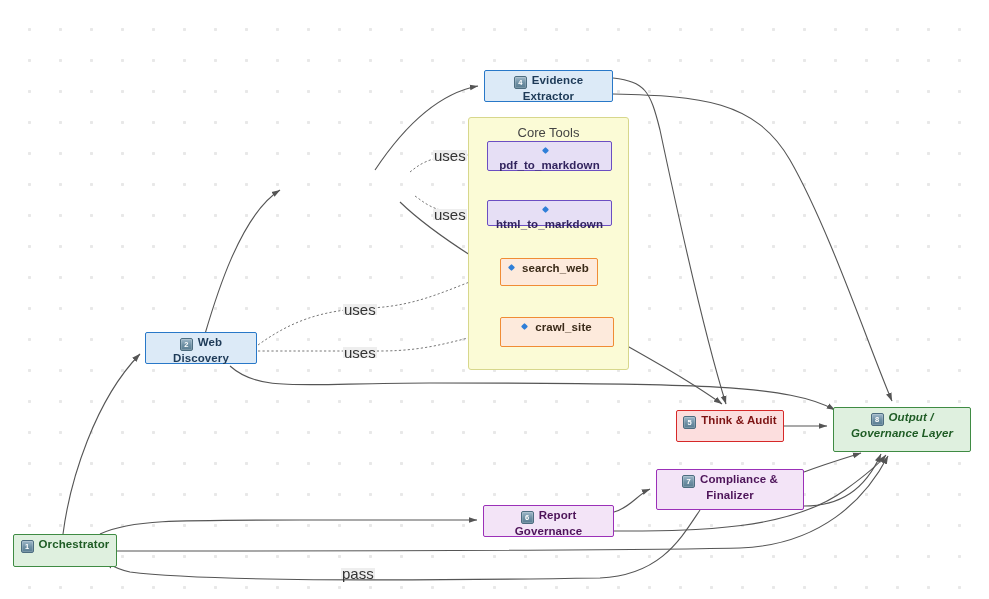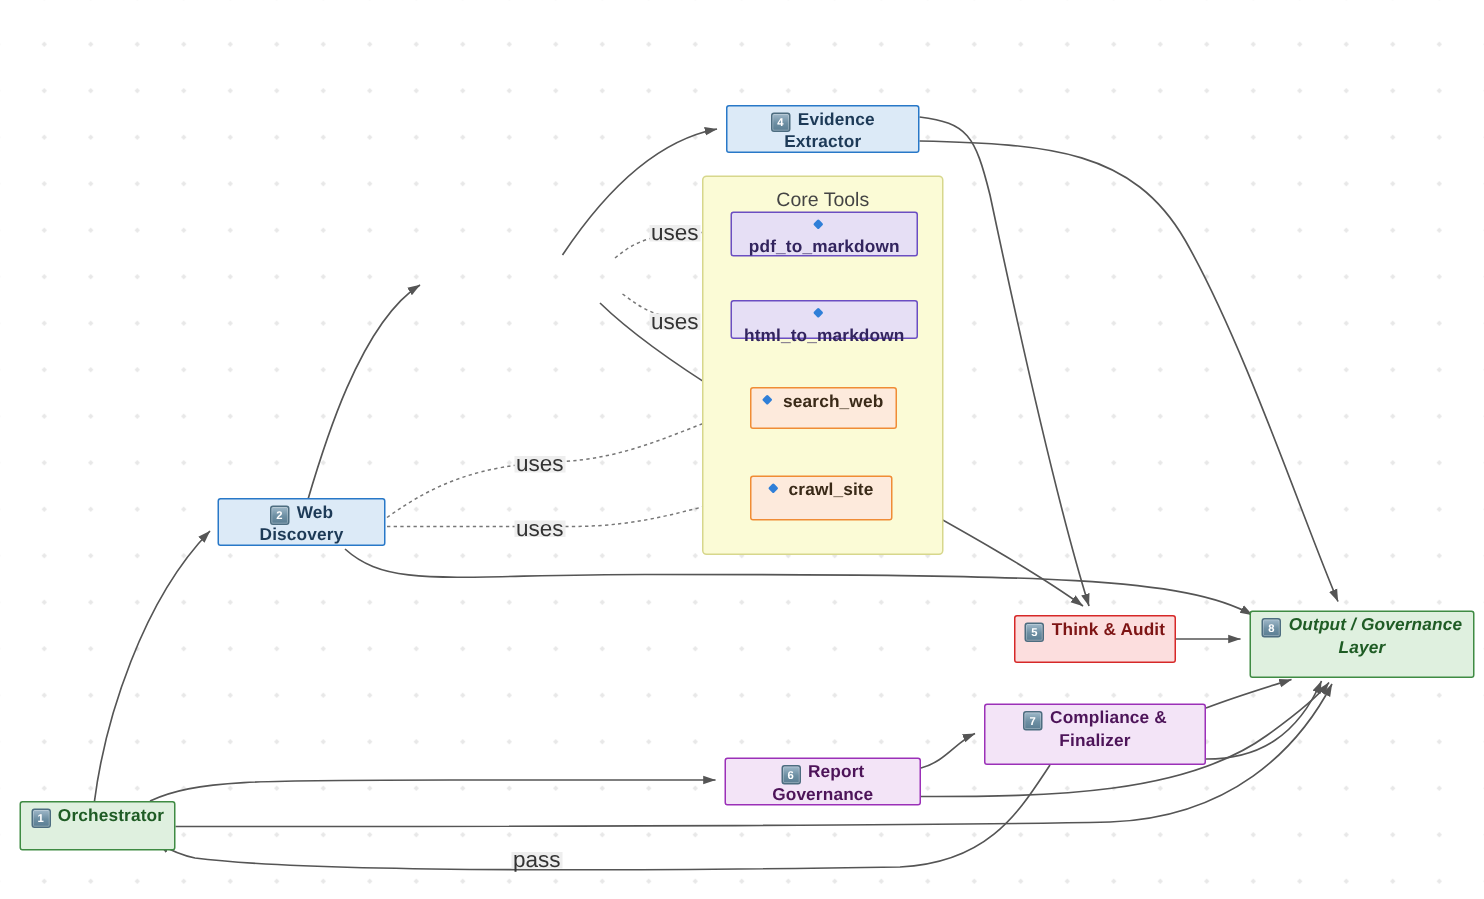--- a/index.html
+++ b/index.html
@@ -192,40 +192,40 @@
       <span class="tool-dot"></span><span>html_to_markdown</span>
     </span>
   </div>
 
   <div class="node n-orange" style="left:500px; top:258px; width:98px; height:28px;">
     <span class="lbl">
       <span class="tool-dot"></span><span>search_web</span>
     </span>
   </div>
 
-  <div class="node n-orange" style="left:500px; top:317px; width:95px; height:30px;">
+  <div class="node n-orange" style="left:500px; top:317px; width:114px; height:30px;">
     <span class="lbl">
       <span class="tool-dot"></span><span>crawl_site</span>
     </span>
   </div>
 
 
   <div class="node n-blue" style="left:145px; top:332px; width:112px; height:32px;">
     <span class="lbl">
       <span class="badge">2</span><span>Web Discovery</span>
     </span>
   </div>
 
   <div class="node n-red" style="left:676px; top:410px; width:108px; height:32px;">
     <span class="lbl">
       <span class="badge">5</span><span>Think &amp; Audit</span>
     </span>
   </div>
 
-  <div class="node n-green italic" style="left:833px; top:407px; width:150px; height:45px;">
+  <div class="node n-green italic" style="left:833px; top:407px; width:138px; height:45px;">
     <span class="lbl">
       <span class="badge">8</span><span>Output / Governance Layer</span>
     </span>
   </div>
 
   <div class="node n-purple" style="left:656px; top:469px; width:148px; height:41px;">
     <span class="lbl">
       <span class="badge">7</span><span>Compliance &amp; Finalizer</span>
     </span>
   </div>

